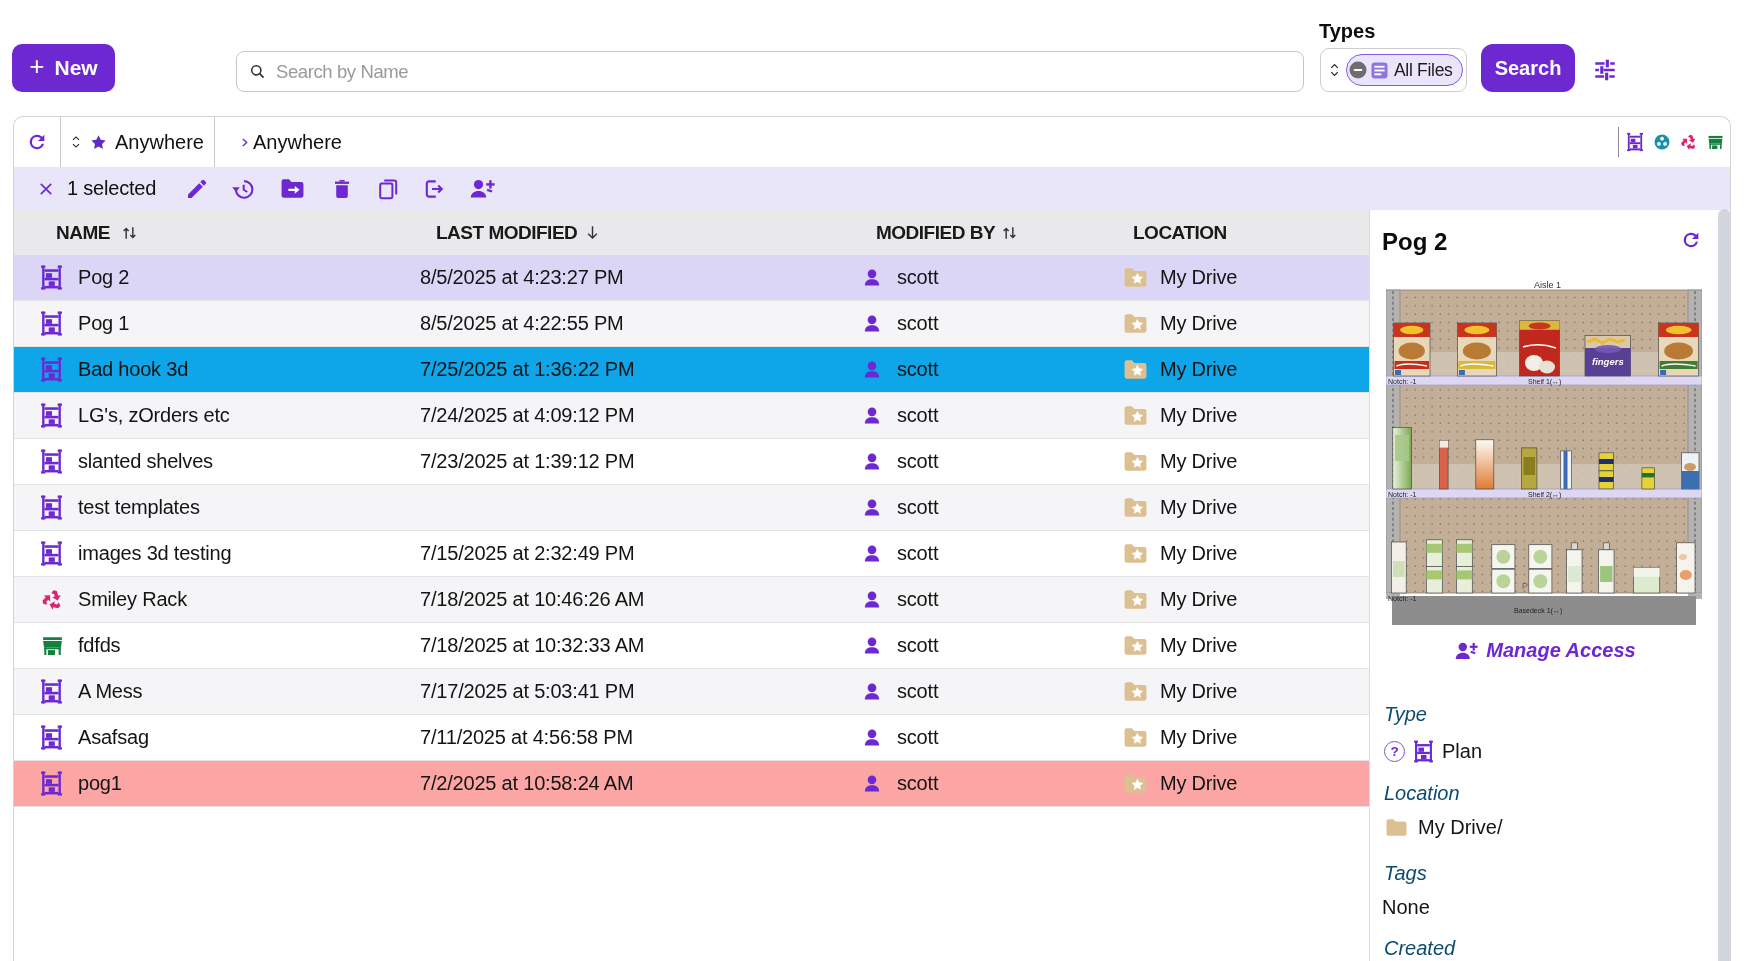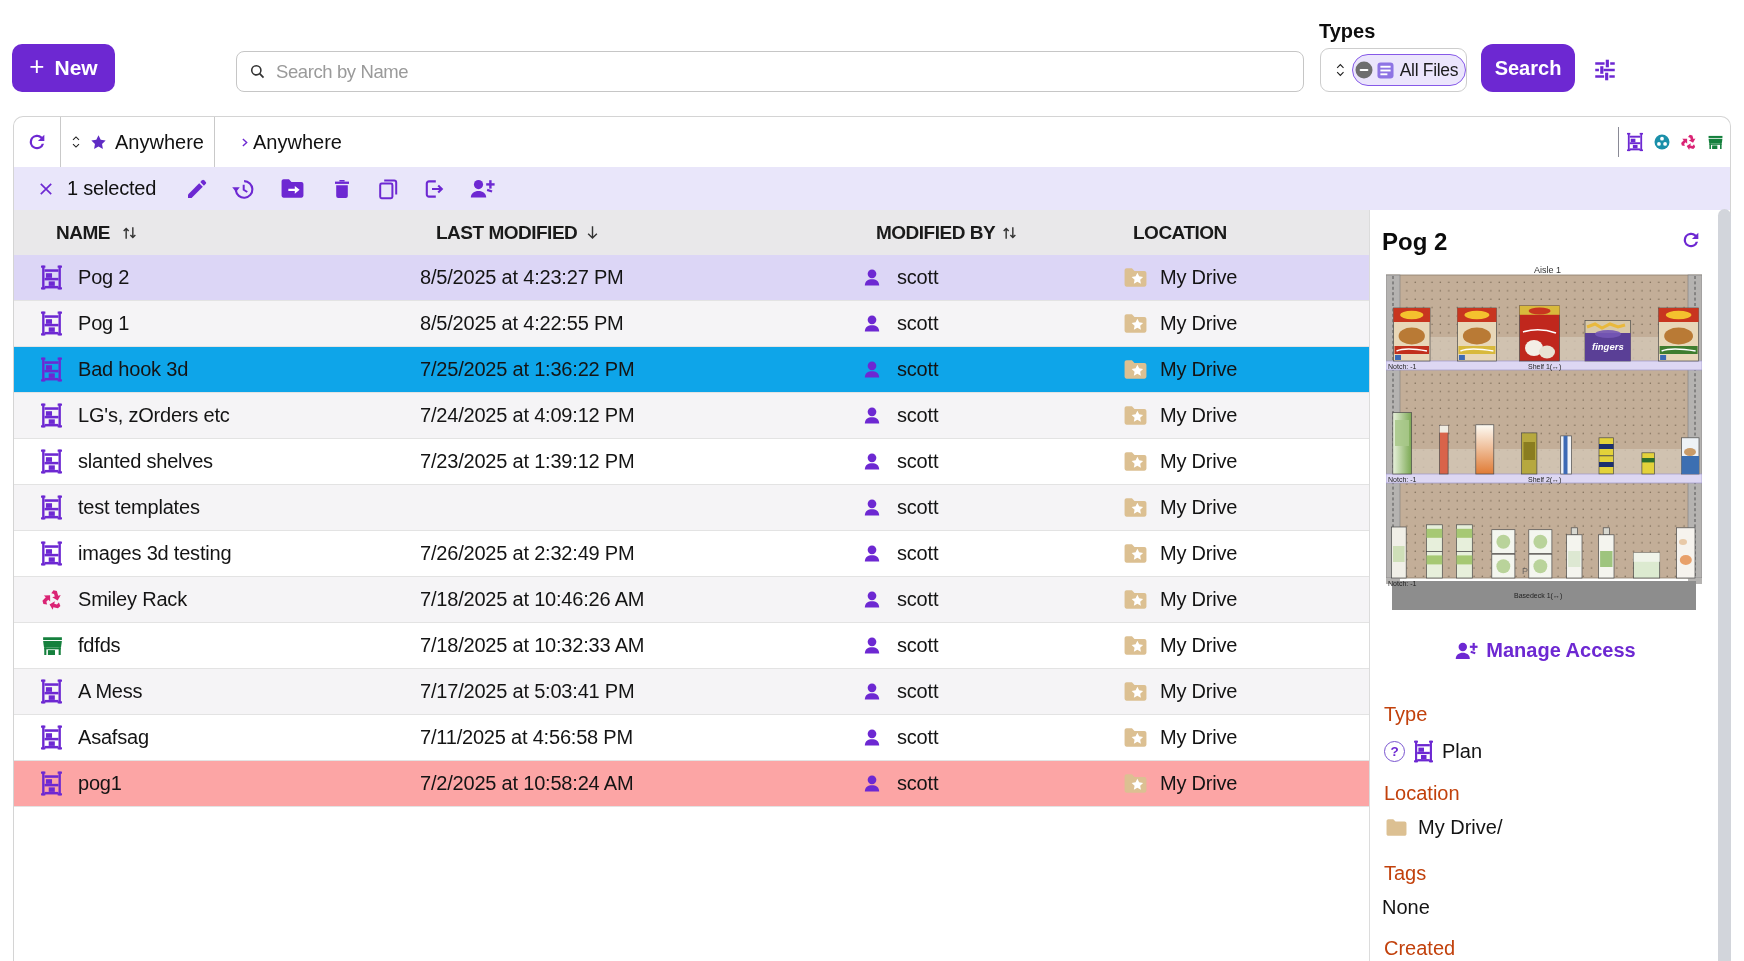--- a/index.html
+++ b/index.html
@@ -8,21 +8,21 @@
 svg{display:block;}
 
 .btn-new{left:12px;top:44px;width:103px;height:48px;border-radius:10px;background:#6d28d2;
  color:#fff;display:flex;align-items:center;justify-content:center;gap:10px;
  font-size:21px;font-weight:700;}
 .btn-new .plus{font-size:26px;font-weight:400;margin-top:-3px;}
 .search-input{left:236px;top:51px;width:1068px;height:41px;border:1px solid #c6c6c6;border-radius:8px;
  display:flex;align-items:center;padding-left:11px;gap:9px;color:#9a9a9a;font-size:18.5px;letter-spacing:-0.4px;}
 .types-label{left:1319px;top:20px;font-size:20px;font-weight:600;color:#0d0d0d;}
 .types-box{left:1320px;top:48px;width:147px;height:44px;border:1px solid #cdcdcd;border-radius:9px;
- display:flex;align-items:center;padding-left:13px;gap:5px;}
+ display:flex;align-items:center;padding-left:7px;gap:5px;}
 .chip{width:117px;height:32px;border-radius:16px;background:#ebe5fc;border:1.5px solid #8659e8;
  display:flex;align-items:center;padding-left:2px;gap:4px;font-size:17.5px;color:#1c1c1c;
  white-space:nowrap;letter-spacing:-0.3px;}
 .btn-search{left:1481px;top:44px;width:94px;height:48px;border-radius:12px;background:#6d28d2;
  color:#fff;display:flex;align-items:center;justify-content:center;font-size:20px;font-weight:700;}
 
 .container{left:13px;top:116px;width:1718px;height:850px;border:1px solid #d4d4d4;border-bottom:none;
  border-radius:10px 10px 0 0;background:#fff;}
 .toolrow{left:0;top:0;width:100%;height:50px;}
 .cell-r{left:0;top:0;width:47px;height:50px;border-right:1px solid #c9c9c9;
@@ -35,24 +35,24 @@
 .seltext{left:53px;top:0;height:43px;display:flex;align-items:center;font-size:20px;color:#111;letter-spacing:-0.2px;}
 
 .thead{left:0;top:93px;width:1355px;height:45px;background:#e9e8ea;font-weight:700;font-size:19px;color:#1a1a1a;}
 .thead .hc{top:0;height:45px;display:flex;align-items:center;letter-spacing:-0.5px;margin-left:28px;}
 .row{width:1355px;height:46px;border-bottom:1px solid #e3e3e3;}
 .row .cell{top:0;height:45px;display:flex;align-items:center;}
 .rtext{font-size:20px;color:#141414;letter-spacing:-0.2px;}
 
 .panel{left:1355px;top:93px;width:361px;height:757px;background:#fff;border-left:1px solid #dcdcdc;}
 .ptitle{left:12px;top:18px;font-size:24px;font-weight:700;color:#0b0b0b;}
-.plabel{font-size:20px;color:#c2410c;}
+.plabel{font-style:italic;font-size:20px;color:#0c4a6e;}
 .pval{font-size:20px;color:#141414;}
 .manage{left:0;top:429px;width:350px;display:flex;justify-content:center;align-items:center;gap:8px;
- color:#6d28d2;font-size:20px;font-weight:600;}
+ color:#6d28d2;font-size:20px;font-weight:600;font-style:italic;}
 .vscroll{left:1718px;top:209px;width:13px;height:752px;background:#d2d5db;border-radius:7px 7px 0 0;}
 </style></head>
 <body>
 <svg width="0" height="0" style="position:absolute">
 <defs>
 <symbol id="rack" viewBox="0 0 24 28">
  <g fill="currentColor">
   <rect x="0" y="0.4" width="5" height="2.4"></rect>
           <rect x="0" y="25.2" width="5" height="2.4"></rect>
   <rect x="1.3" y="0.4" width="2.7" height="27.2"></rect>
@@ -454,21 +454,21 @@
       </div>
  <div class="abs cell rtext" style="left:1146px">My Drive</div>
 </div>
 <div class="abs row" style="top:414px;background:#ffffff">
  <div class="abs cell" style="left:27px">
         <svg style="width:21px;height:25px;color:#6d28d2;">
           <use href="#rack"></use>
         </svg>
       </div>
  <div class="abs cell rtext" style="left:64px">images 3d testing</div>
- <div class="abs cell rtext" style="left:406px">7/26/2025 at 2:32:49 PM</div>
+ <div class="abs cell rtext" style="left:406px">7/15/2025 at 2:32:49 PM</div>
  <div class="abs cell" style="left:848px">
         <svg style="width:20px;height:20px;color:#6d28d2;">
           <use href="#person"></use>
         </svg>
       </div>
  <div class="abs cell rtext" style="left:883px">scott</div>
  <div class="abs cell" style="left:1109px">
         <svg style="width:25px;height:21px;">
           <use href="#folderstar"></use>
         </svg>
@@ -580,21 +580,21 @@
       </div>
  <div class="abs cell rtext" style="left:1146px">My Drive</div>
 </div>
 <div class="abs panel">
  <div class="abs ptitle">Pog 2</div>
  <div class="abs" style="left:310px;top:19px">
         <svg style="width:22px;height:22px;color:#6d28d2;">
           <use href="#refresh"></use>
         </svg>
       </div>
- <div class="abs" style="left:16px;top:51px">
+ <div class="abs" style="left:16px;top:66px">
         <svg width="316" height="351" viewBox="0 -9 316 351" font-family="Liberation Sans,sans-serif">
           <defs>
             <pattern id="peg" width="8.4" height="8.4" patternUnits="userSpaceOnUse">
               <circle cx="4" cy="4" r="0.75" fill="#60523f" opacity="0.8"></circle>
             </pattern>
             <linearGradient id="gbot" x1="0" y1="0" x2="1" y2="0">
               <stop offset="0" stop-color="#e9f2dd"></stop>
               <stop offset="1" stop-color="#7aa852"></stop>
             </linearGradient>
             <linearGradient id="orng" x1="0" y1="0" x2="0" y2="1">

